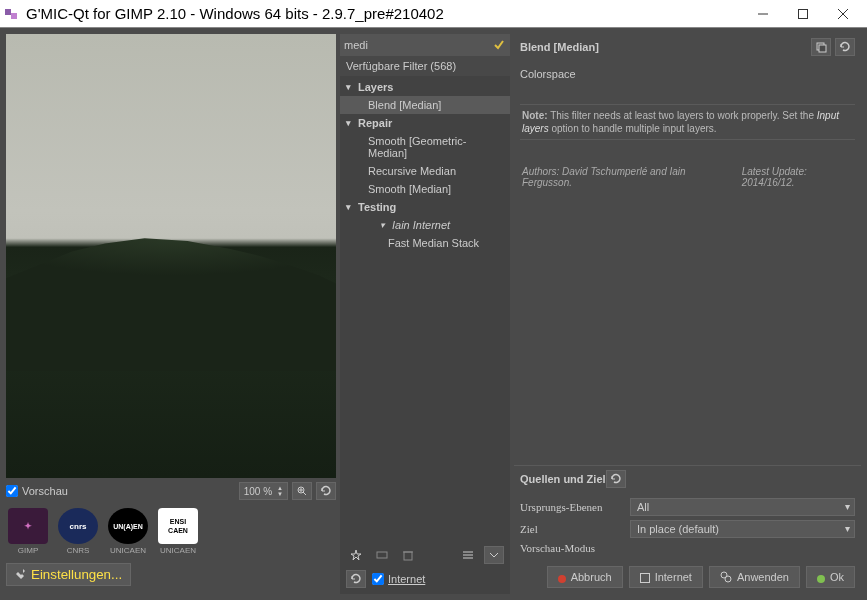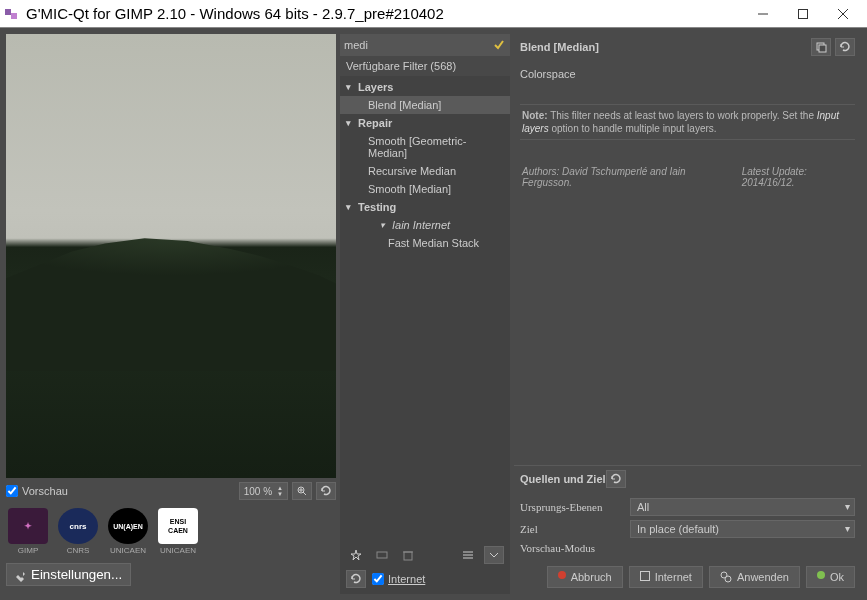--- a/index.html
+++ b/index.html
@@ -18,21 +18,21 @@
 .chk { display:flex; align-items:center; gap:4px; }
 .chk input { width:12px; height:12px; }
 .logos { display:flex; gap:6px; padding:4px 0; }
 .logo { width:44px; display:flex; flex-direction:column; align-items:center; gap:2px; }
 .logo-box { width:40px; height:36px; border-radius:4px; display:flex; align-items:center; justify-content:center; font-size:9px; font-weight:bold; }
 .logo-box.greyc { background:#3a1a3a; color:#d070c0; }
 .logo-box.cnrs { background:#1a2a5a; color:#fff; border-radius:50%; font-size:8px; }
 .logo-box.uni { background:#000; color:#fff; font-size:7px; border-radius:50%; }
 .logo-box.ensi { background:#fff; color:#000; font-size:7px; line-height:9px; text-align:center; }
 .logo-lbl { font-size:8px; color:#aaa; }
-.btn-settings { margin-top:4px; background:#585858; border:1px solid #666; padding:3px 8px; display:inline-flex; align-items:flex-end; gap:4px; width:fit-content; color:#ffffff; }
+.btn-settings { margin-top:4px; background:#585858; border:1px solid #666; padding:3px 8px; display:inline-flex; align-items:flex-start; gap:4px; width:fit-content; color:#fde047; }
 .filter-col { width:170px; background:#424242; display:flex; flex-direction:column; }
 .search { display:flex; align-items:center; padding:4px; gap:4px; background:#555; }
 .search input { flex:1; background:transparent; border:none; color:#ccc; font-size:11px; outline:none; }
 .filter-hdr { padding:4px 6px; background:#484848; }
 .tree { flex:1; overflow:auto; padding:2px 0; }
 .tree-item { padding:3px 6px 3px 14px; display:flex; align-items:center; gap:4px; cursor:default; }
 .tree-item.expandable { font-weight:bold; padding-left:6px; }
 .tree-item.sel { background:#5a5a5a; }
 .tree-item.child { padding-left:28px; }
 .tree-item.child2 { padding-left:40px; font-style:italic; }
@@ -53,21 +53,21 @@
 .select::after { content:"▾"; position:absolute; right:4px; top:2px; font-size:10px; }
 .note { font-size:10px; color:#bbb; line-height:13px; }
 .note-row { border-top:1px solid #5a5a5a; border-bottom:1px solid #5a5a5a; padding:4px 2px; }
 .note .em { font-style:italic; color:#ddd; }
 .authors { font-size:10px; color:#aaa; font-style:italic; display:flex; gap:20px; padding:2px; }
 .section-hdr { font-weight:bold; padding:4px 6px; border-top:1px solid #5a5a5a; display:flex; align-items:center; }
 .form { padding:6px; display:flex; flex-direction:column; gap:4px; }
 .form-row { display:flex; align-items:center; gap:10px; }
 .form-row label { width:100px;font-family:Liberation Serif, serif; }
 .actions { display:flex; justify-content:flex-end; gap:6px; padding:6px; }
-.btn { background:#585858; border:1px solid #666; padding:4px 10px; display:flex; align-items:flex-start; gap:5px; color:#ccc; font-size:11px; }
+.btn { background:#585858; border:1px solid #666; padding:4px 10px; display:flex; align-items:flex-end; gap:5px; color:#ccc; font-size:11px; }
 .btn .dot-red { width:8px; height:8px; border-radius:50%; background:#d04030; }
 .btn .dot-grn { width:8px; height:8px; border-radius:50%; background:#80c050; }
 .zoom { background:#585858; border:1px solid #666; padding:2px 4px; display:flex; align-items:center; gap:2px; font-size:10px; }
 .zoom .updn { display:flex; flex-direction:column; font-size:6px; line-height:6px; margin-left:3px; }
 svg { display:block; }
 </style>
 </head>
 <body>
 
 <div class="titlebar">

